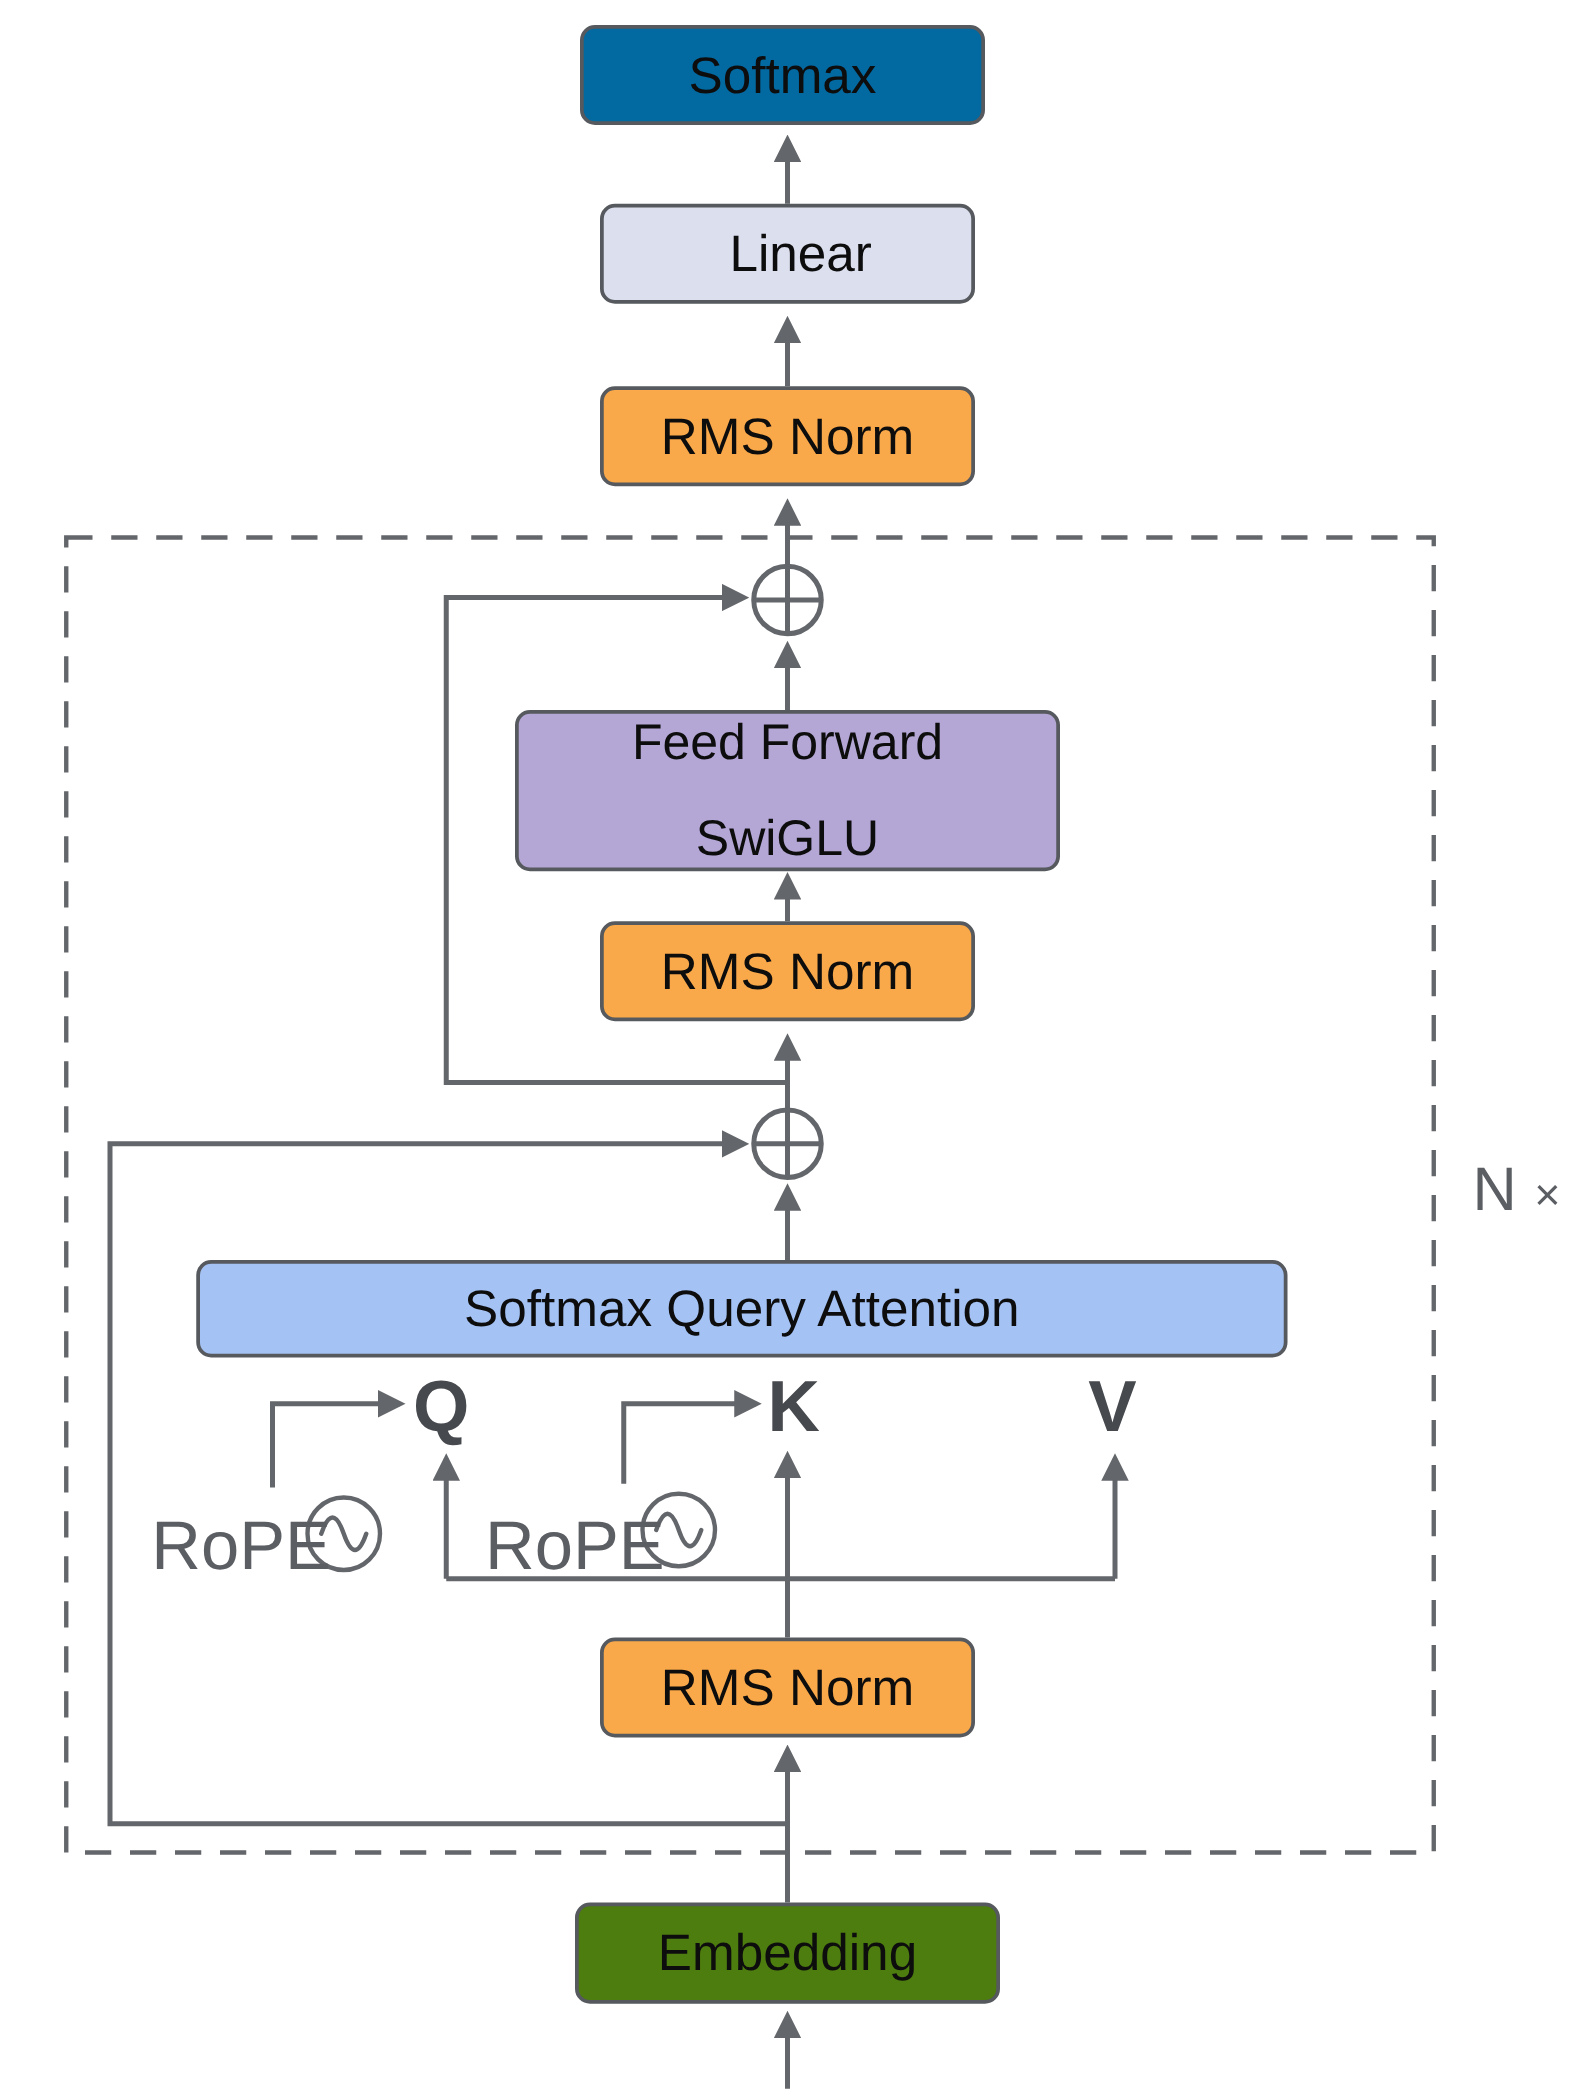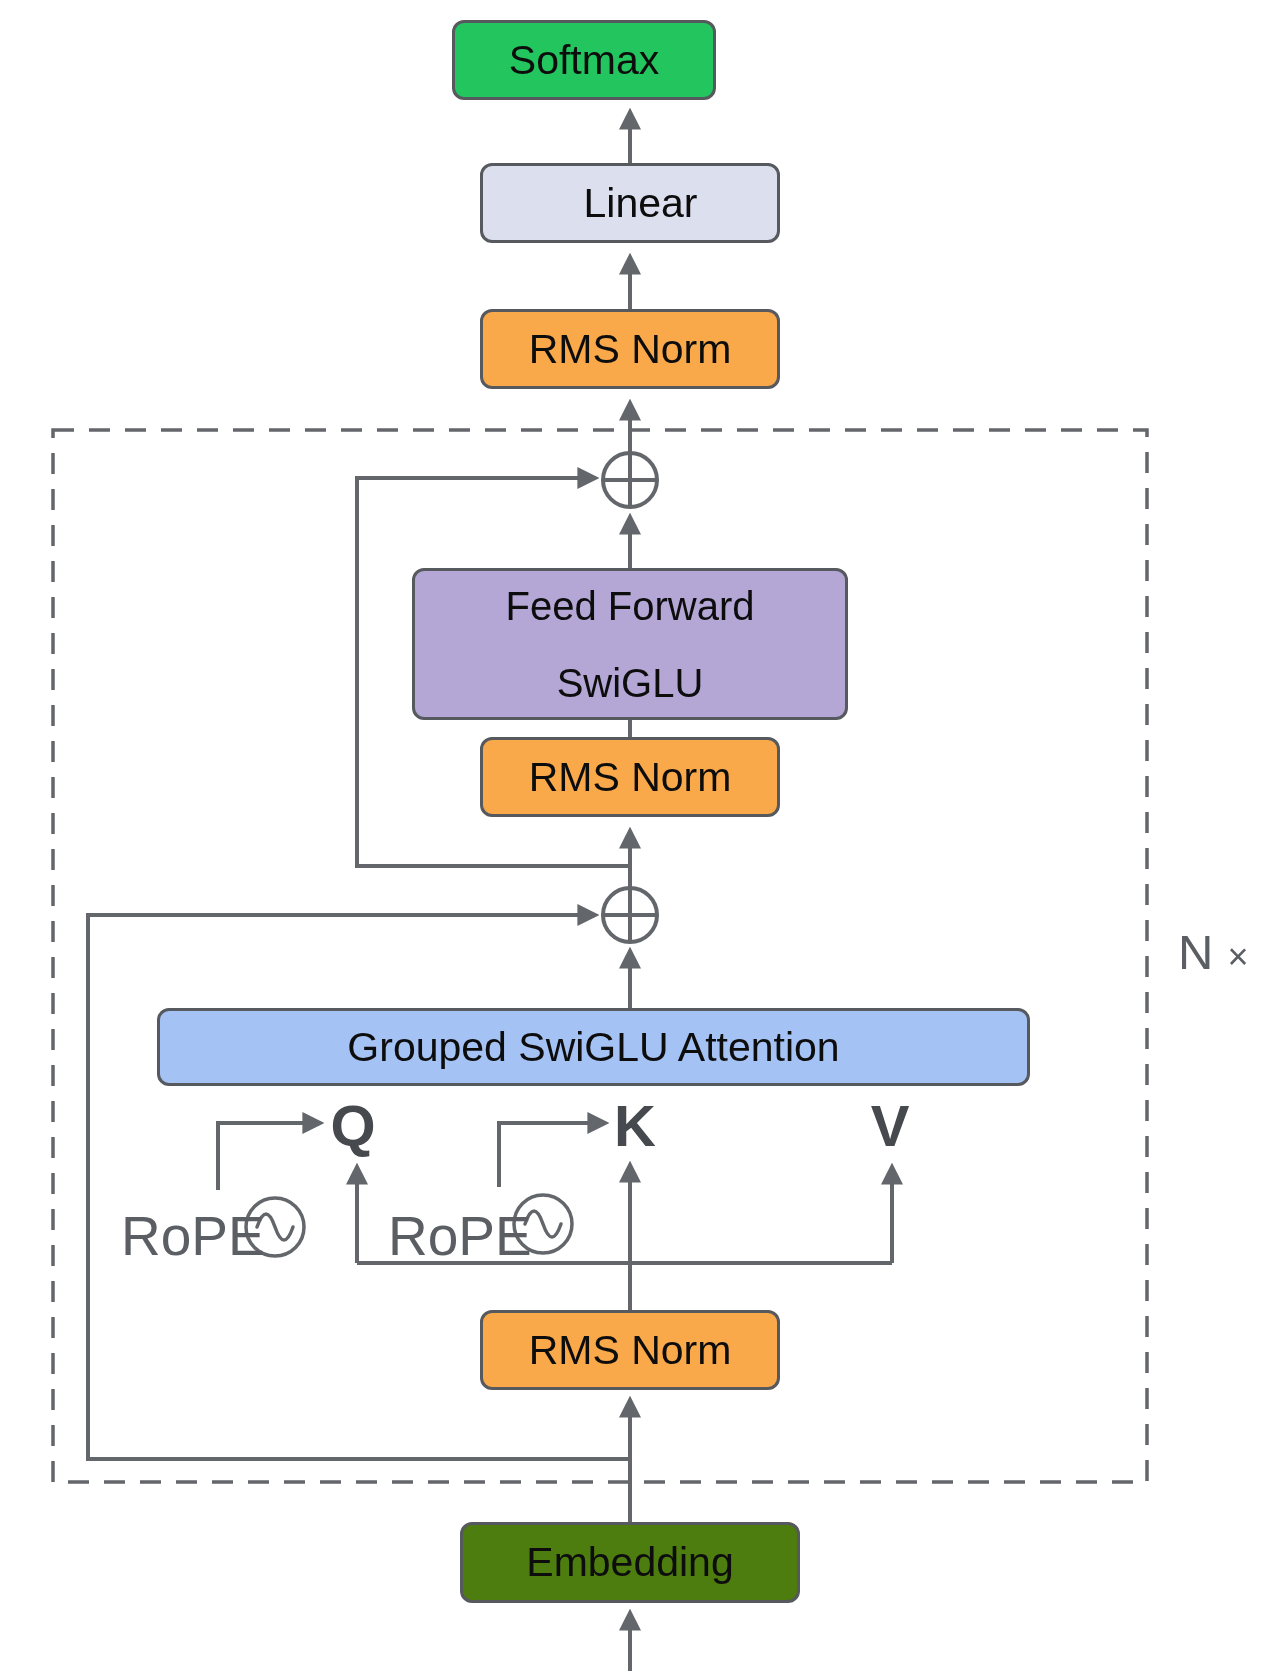--- a/index.html
+++ b/index.html
@@ -80,34 +80,34 @@
     <g transform="translate(275,1227)" stroke="#63666a" stroke-width="3.5">
       <circle r="29" fill="#ffffff"></circle>
       <path d="M-18 0 Q-9 -26 0 0 Q9 26 18 0" fill="none" stroke-linecap="round"></path>
     </g>
     <g transform="translate(543,1224)" stroke="#63666a" stroke-width="3.5">
       <circle r="29" fill="#ffffff"></circle>
       <path d="M-18 0 Q-9 -26 0 0 Q9 26 18 0" fill="none" stroke-linecap="round"></path>
     </g>
   </svg>
 
-  <div class="box" style="left: 452px; top: 20px; width: 264px; height: 80px; background: #22c55e;">Softmax</div>
+  <div class="box" style="left: 464px; top: 20px; width: 324px; height: 80px; background: #0369a1;">Softmax</div>
 
   <div class="box" style="left: 480px; top: 163px; width: 300px; height: 80px; background: rgb(220, 223, 238); padding-left: 21px;">Linear</div>
 
   <div class="box" style="left: 480px; top: 309px; width: 300px; height: 80px; background: rgb(249, 168, 74);">RMS Norm</div>
 
-  <div class="box two-line" style="left: 412px; top: 568px; width: 436px; height: 152px; background: rgb(180, 167, 214); gap: 25px;">
+  <div class="box two-line" style="left: 412px; top: 568px; width: 436px; height: 129px; background: rgb(180, 167, 214); gap: 25px;">
     <span>Feed Forward</span>
     <span>SwiGLU</span>
   </div>
 
   <div class="box" style="left: 480px; top: 737px; width: 300px; height: 80px; background: rgb(249, 168, 74);">RMS Norm</div>
 
-  <div class="box" style="left: 157px; top: 1008px; width: 873px; height: 78px; background: rgb(164, 194, 244);">Grouped SwiGLU Attention</div>
+  <div class="box" style="left: 157px; top: 1008px; width: 873px; height: 78px; background: rgb(164, 194, 244);">Softmax Query Attention</div>
 
   <div class="box" style="left: 480px; top: 1310px; width: 300px; height: 80px; background: rgb(249, 168, 74);">RMS Norm</div>
 
   <div class="box" style="left: 460px; top: 1522px; width: 340px; height: 81px; background: #4d7c0f;">Embedding</div>
 
   <div class="qkv" style="left:308px; top:1094px;">Q</div>
   <div class="qkv" style="left:590px; top:1094px;">K</div>
   <div class="qkv" style="left:845px; top:1094px;">V</div>
 
   <div class="rope" style="left:121px; top:1204px;">RoPE</div>

